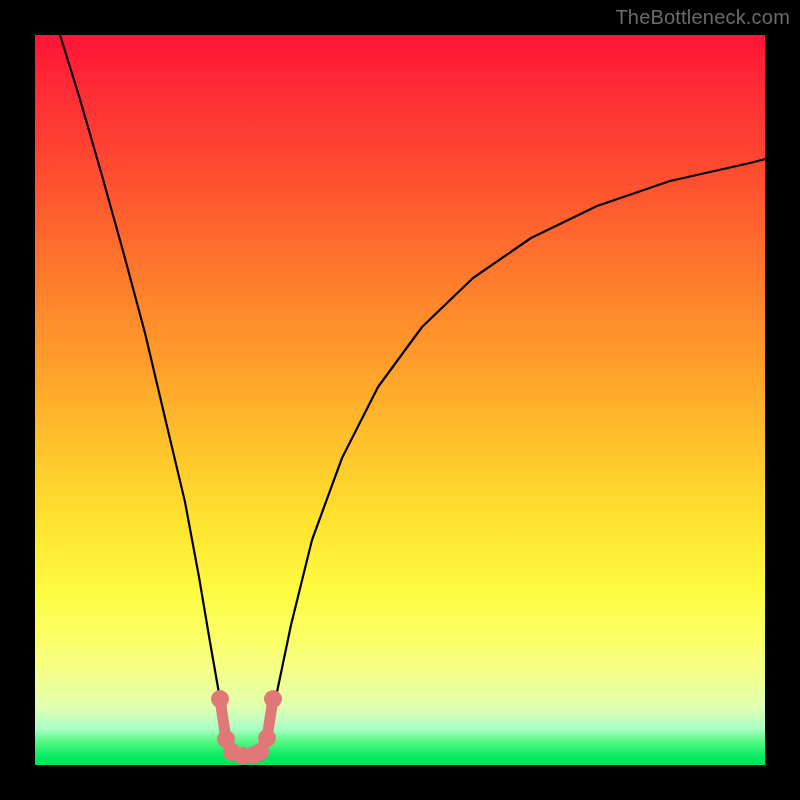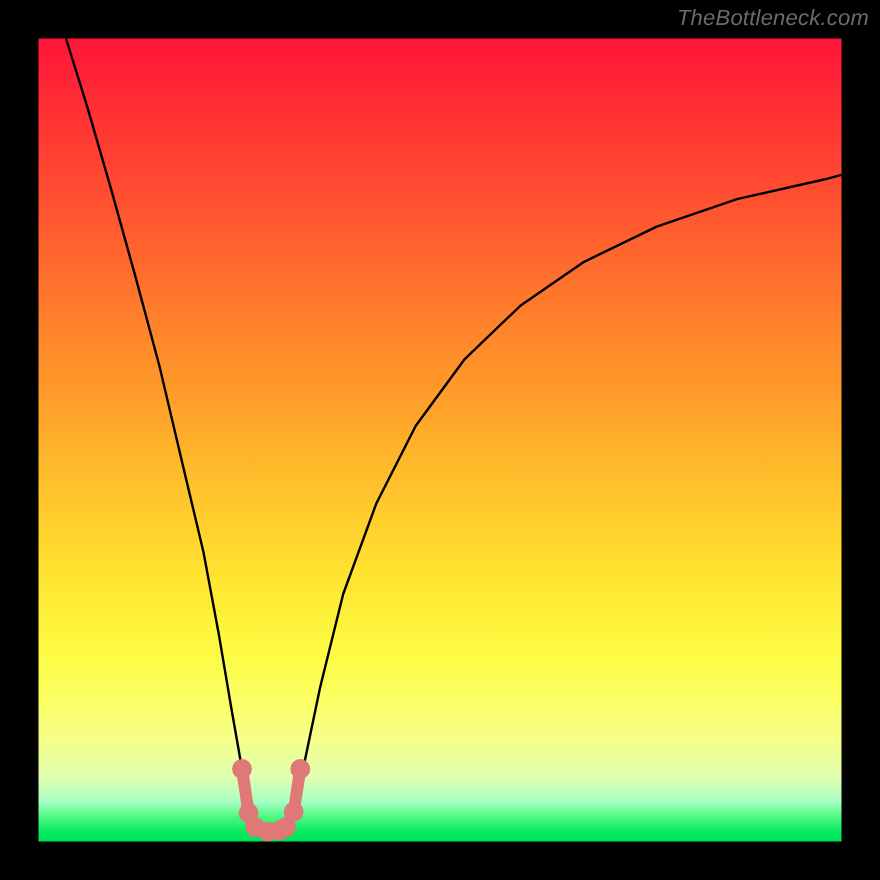--- a/index.html
+++ b/index.html
@@ -49,21 +49,20 @@
     width: 730px;
     height: 730px;
   }
   .watermark {
     position: absolute;
     top: 6px;
     right: 10px;
     color: #6b6b6b;
     font-size: 20px;
     letter-spacing: 0.2px;
-    font-style: italic;
   }
 </style>
 </head>
 <body>
 
 <div class="frame">
   <div class="plot">
     <svg viewBox="0 0 730 730" preserveAspectRatio="none">
       <path d="M 25 0
                L 44 61

